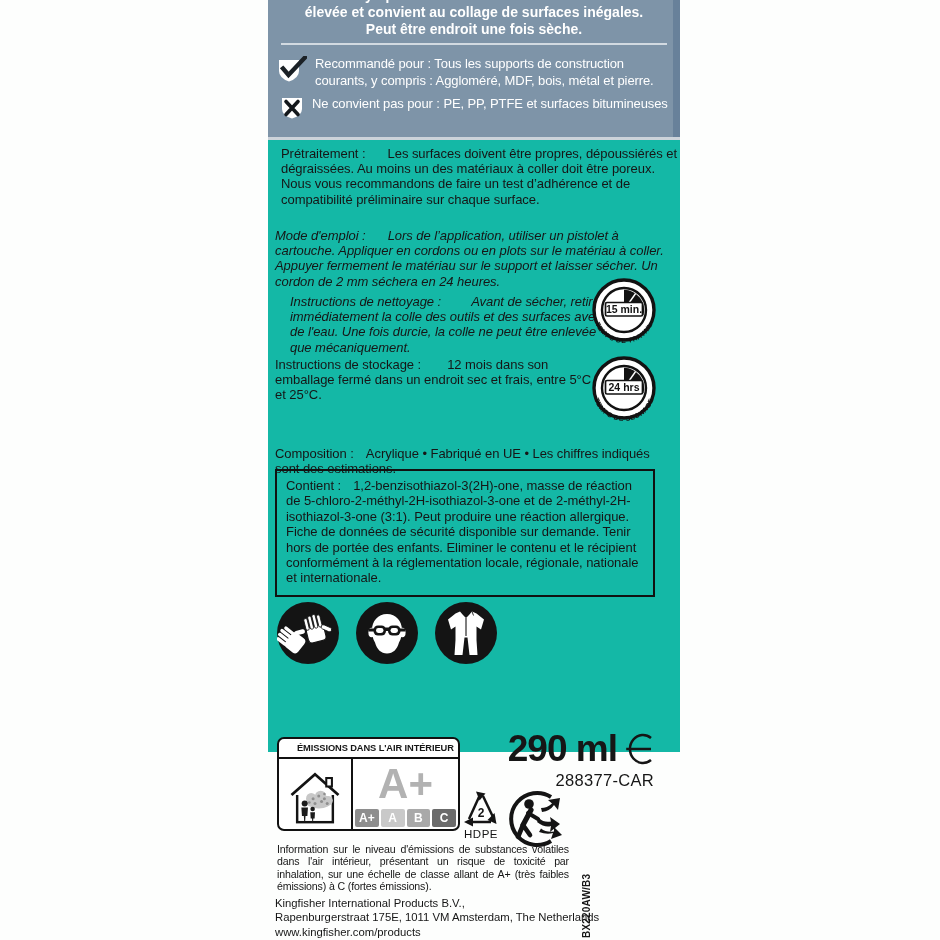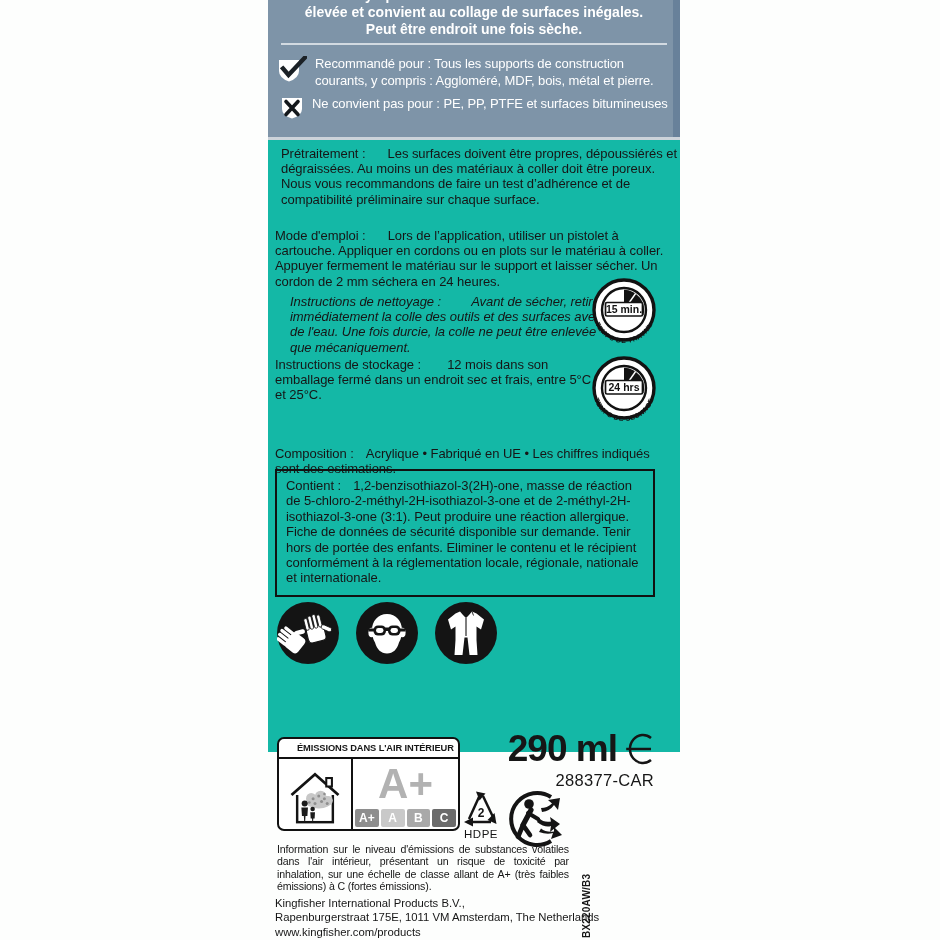--- a/index.html
+++ b/index.html
@@ -16,21 +16,21 @@
   .hero-row{display:flex;align-items:flex-start;padding:0 10px 0 9px;margin-top:11px;}
   .hero-row .txt{font-weight:normal;font-size:13px;line-height:16.5px;letter-spacing:-0.1px;margin-left:8px;}
   .shield{flex:0 0 auto;}
 
   
   .para{position:absolute;font-size:13px;line-height:15.2px;letter-spacing:-0.05px;}
   .plabel{margin-right:22px;}
   .g12{margin-right:12px;} .g26{margin-right:26px;} .g30{margin-right:30px;}
 
   .sec-pretraitement{top:133px;left:7px;width:398px;margin-left:6px;}
-  .sec-mode{top:215px;left:7px;width:398px;}
+  .sec-mode{top:215px;left:7px;width:398px;font-style:italic;}
   .sec-nettoyage{top:281px;left:22px;width:324px;font-style:italic;}
   .sec-stockage{top:344px;left:7px;width:324px;}
   .sec-expire{top:392px;left:7px;width:340px;}
   .sec-temperature{top:413px;left:7px;width:398px;}
   .sec-composition{top:433px;left:7px;width:400px;}
 
   .clock{position:absolute;left:322px;}
   .clock1{top:276px;} .clock2{top:354px;}
 
   .contient{position:absolute;top:469px;left:7px;width:358px;border:2px solid #111;

